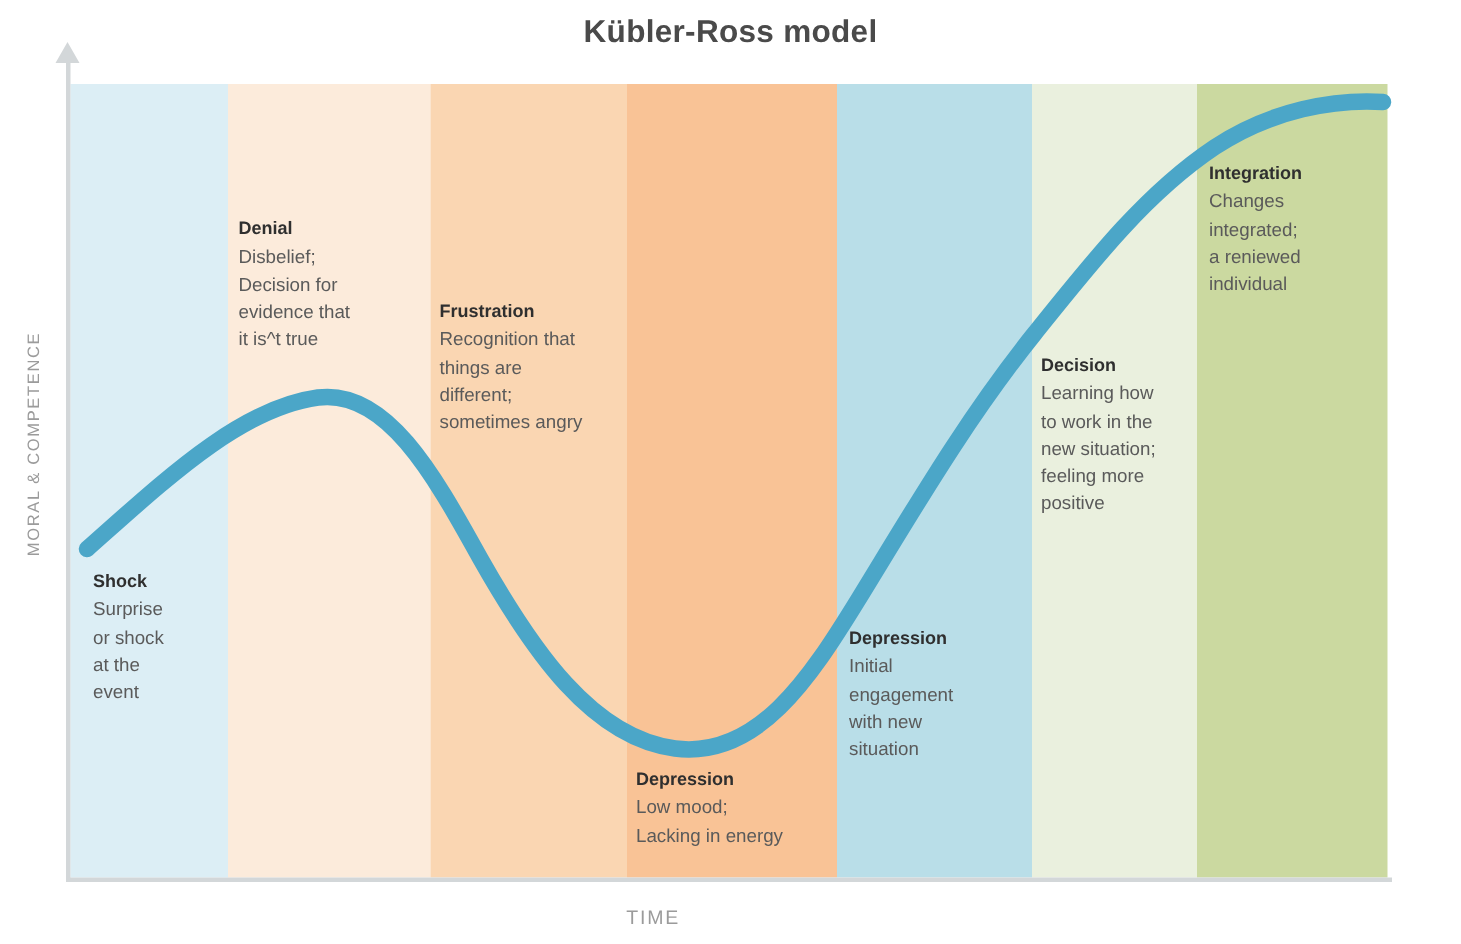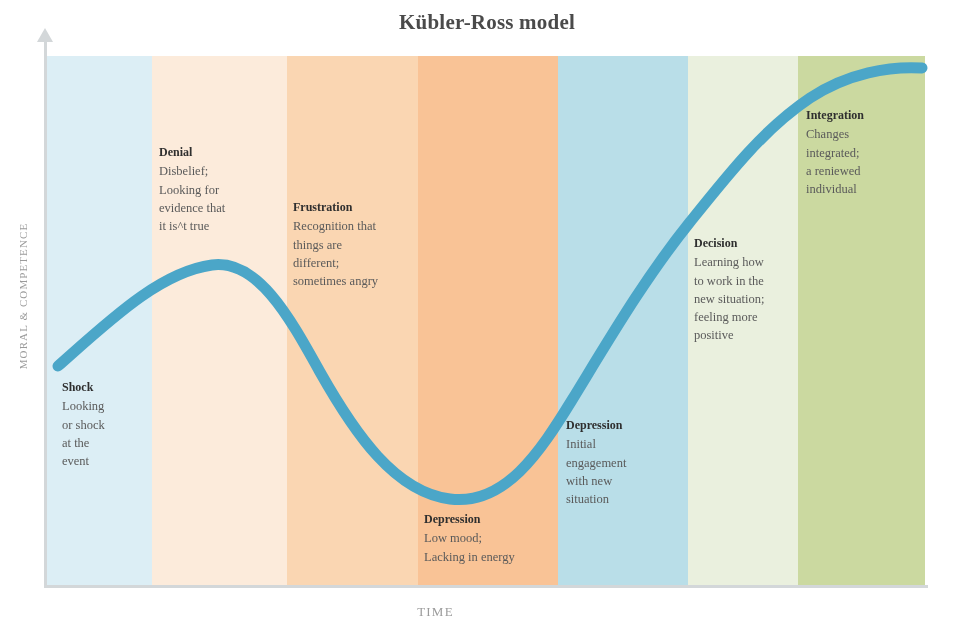--- a/index.html
+++ b/index.html
@@ -9,21 +9,20 @@
   }
   body {
     font-family: "Liberation Sans", sans-serif;
   }
   #stage {
     position: relative;
     width: 974px;
     height: 629px;
     background: #ffffff;
     overflow: hidden;
-    font-family: Liberation Serif, serif;
   }
 
   
   #chart-title {
     position: absolute;
     left: 0;
     top: 10px;
     width: 974px;
     text-align: center;
     font-size: 21px;
@@ -156,32 +155,32 @@
              C 355 434, 395 492, 450 499
              C 505 506, 540 452, 572 400
              C 610 338, 645 278, 690 222
              C 730 172, 765 128, 810 98
              C 848 73, 890 66, 922 68" fill="none" stroke="#4ba6c8" stroke-width="11" stroke-linecap="round" stroke-linejoin="round"></path>
   </svg>
 
   <div class="stage-block" style="left:62px; top:380px; width:85px;">
     <p class="stage-heading">Shock</p>
     <p class="stage-desc">
-      <span>Looking</span><br>
+      <span>Surprise</span><br>
       <span>or shock</span><br>
       <span>at the</span><br>
       <span>event</span>
     </p>
   </div>
 
   <div class="stage-block" style="left:159px; top:145px; width:125px;">
     <p class="stage-heading">Denial</p>
     <p class="stage-desc">
       <span>Disbelief;</span><br>
-      <span>Looking for</span><br>
+      <span>Decision for</span><br>
       <span>evidence that</span><br>
       <span>it is^t true</span>
     </p>
   </div>
 
   <div class="stage-block" style="left:424px; top:512px; width:135px;">
     <p class="stage-heading">Depression</p>
     <p class="stage-desc">
       <span>Low mood;</span><br>
       <span>Lacking in energy</span>

